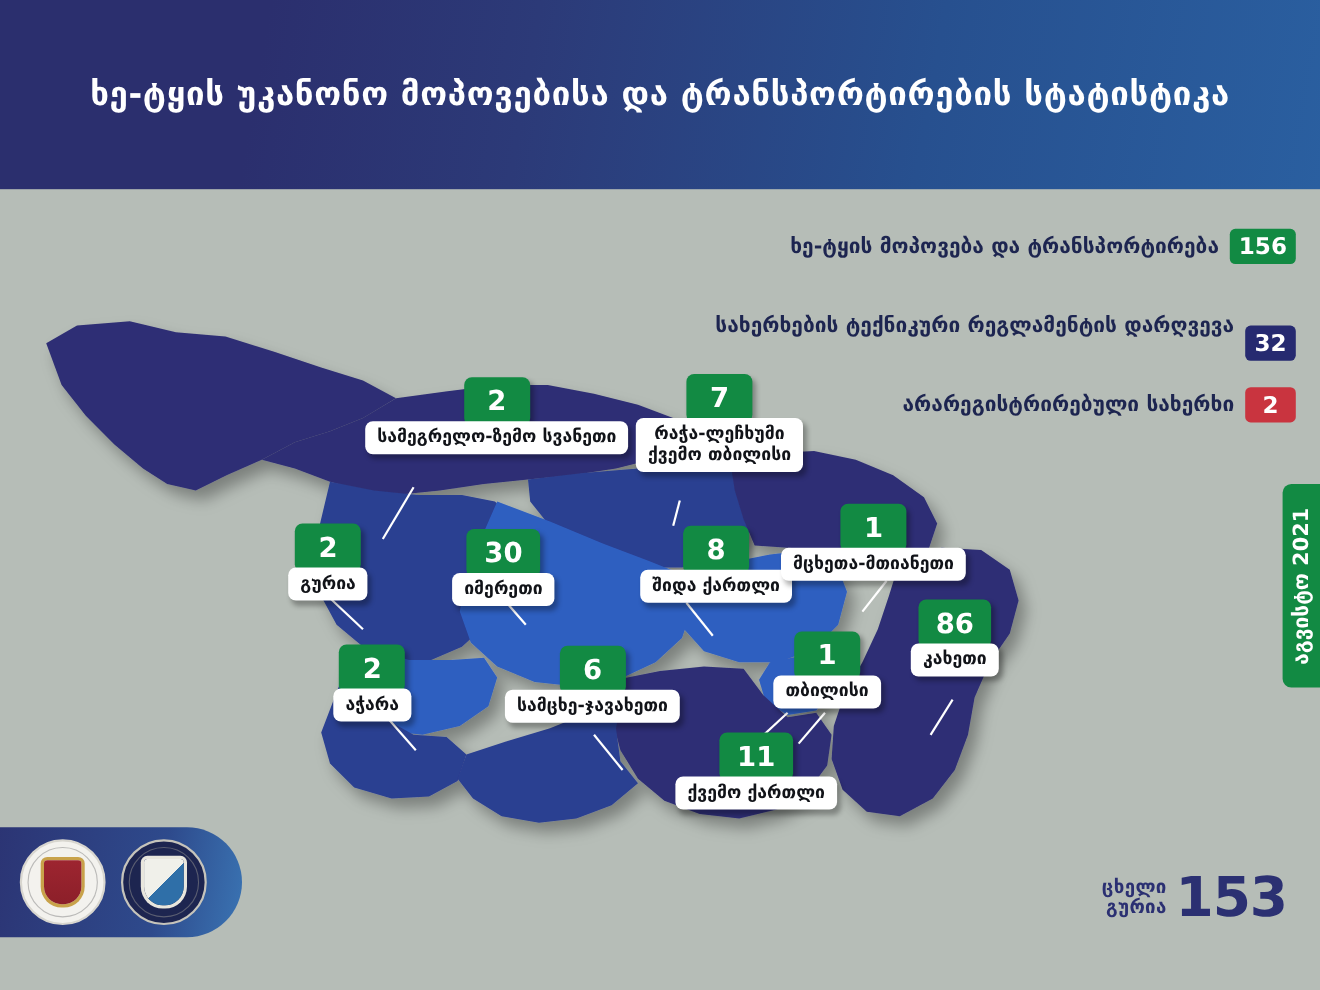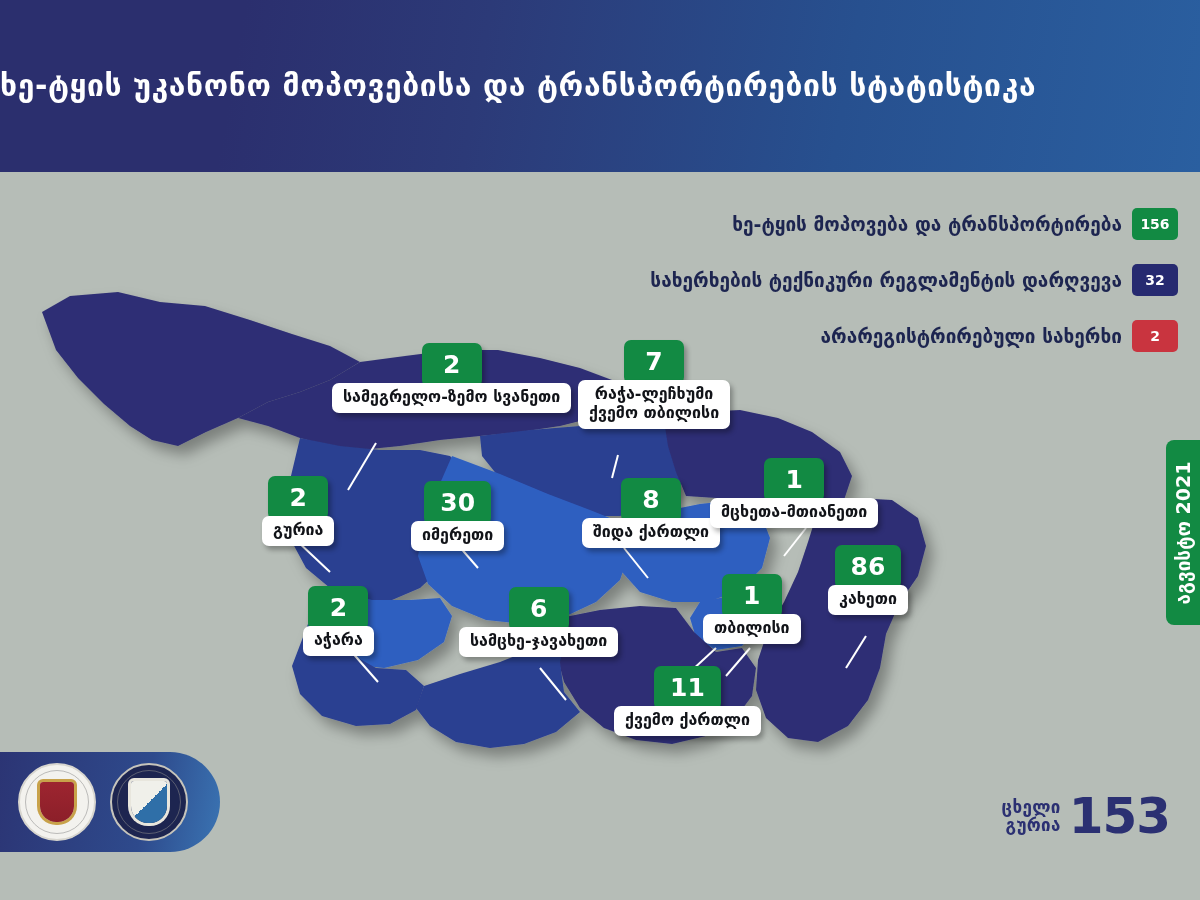--- a/index.html
+++ b/index.html
@@ -11,41 +11,41 @@
   }
   #stage{position:absolute;inset:0;width:1200px;height:900px;overflow:hidden;background:#b6bdb7;}
 
   
   .header{
     position:absolute;left:0;top:0;width:1200px;height:172px;
     background:linear-gradient(100deg,#2b2f6e 0%,#2b2f6e 20%,#2c3a78 40%,#27508f 70%,#2a5fa0 100%);
   }
   .header-title{
     position:absolute;left:0;right:0;top:68px;
-    text-align:left;color:#ffffff;
+    text-align:center;color:#ffffff;
     font-size:30px;font-weight:bold;letter-spacing:.6px;
     white-space:nowrap;
   }
 
   
   .legend{
     position:absolute;right:22px;top:208px;width:620px;
     display:flex;flex-direction:column;gap:24px;align-items:flex-end;
   }
   .legend-row{display:flex;align-items:center;justify-content:flex-end;gap:10px;width:100%;}
   .legend-text{
     color:#1d2550;font-size:19px;font-weight:bold;white-space:nowrap;text-align:right;
   }
   .legend-chip{
     min-width:46px;height:32px;border-radius:5px;
     display:flex;align-items:center;justify-content:center;
-    color:#fff;font-size:14px;font-weight:bold;padding:0 8px;box-sizing:border-box;
+    color:#fff;font-size:21px;font-weight:bold;padding:0 8px;box-sizing:border-box;
   }
   .chip-green{background:#128a43;}
-  .chip-navy{background:#262a70;}
+  .chip-navy{background:#262a70;margin-top:32px;}
   .chip-red{background:#c9343f;}
 
   
   .map-wrap{position:absolute;left:0;top:250px;width:1000px;height:560px;}
   .map-wrap svg{display:block;}
 
   
   .pin{position:absolute;display:flex;flex-direction:column;align-items:center;}
   .pin-num{
     background:#128a43;color:#ffffff;border-radius:7px;

